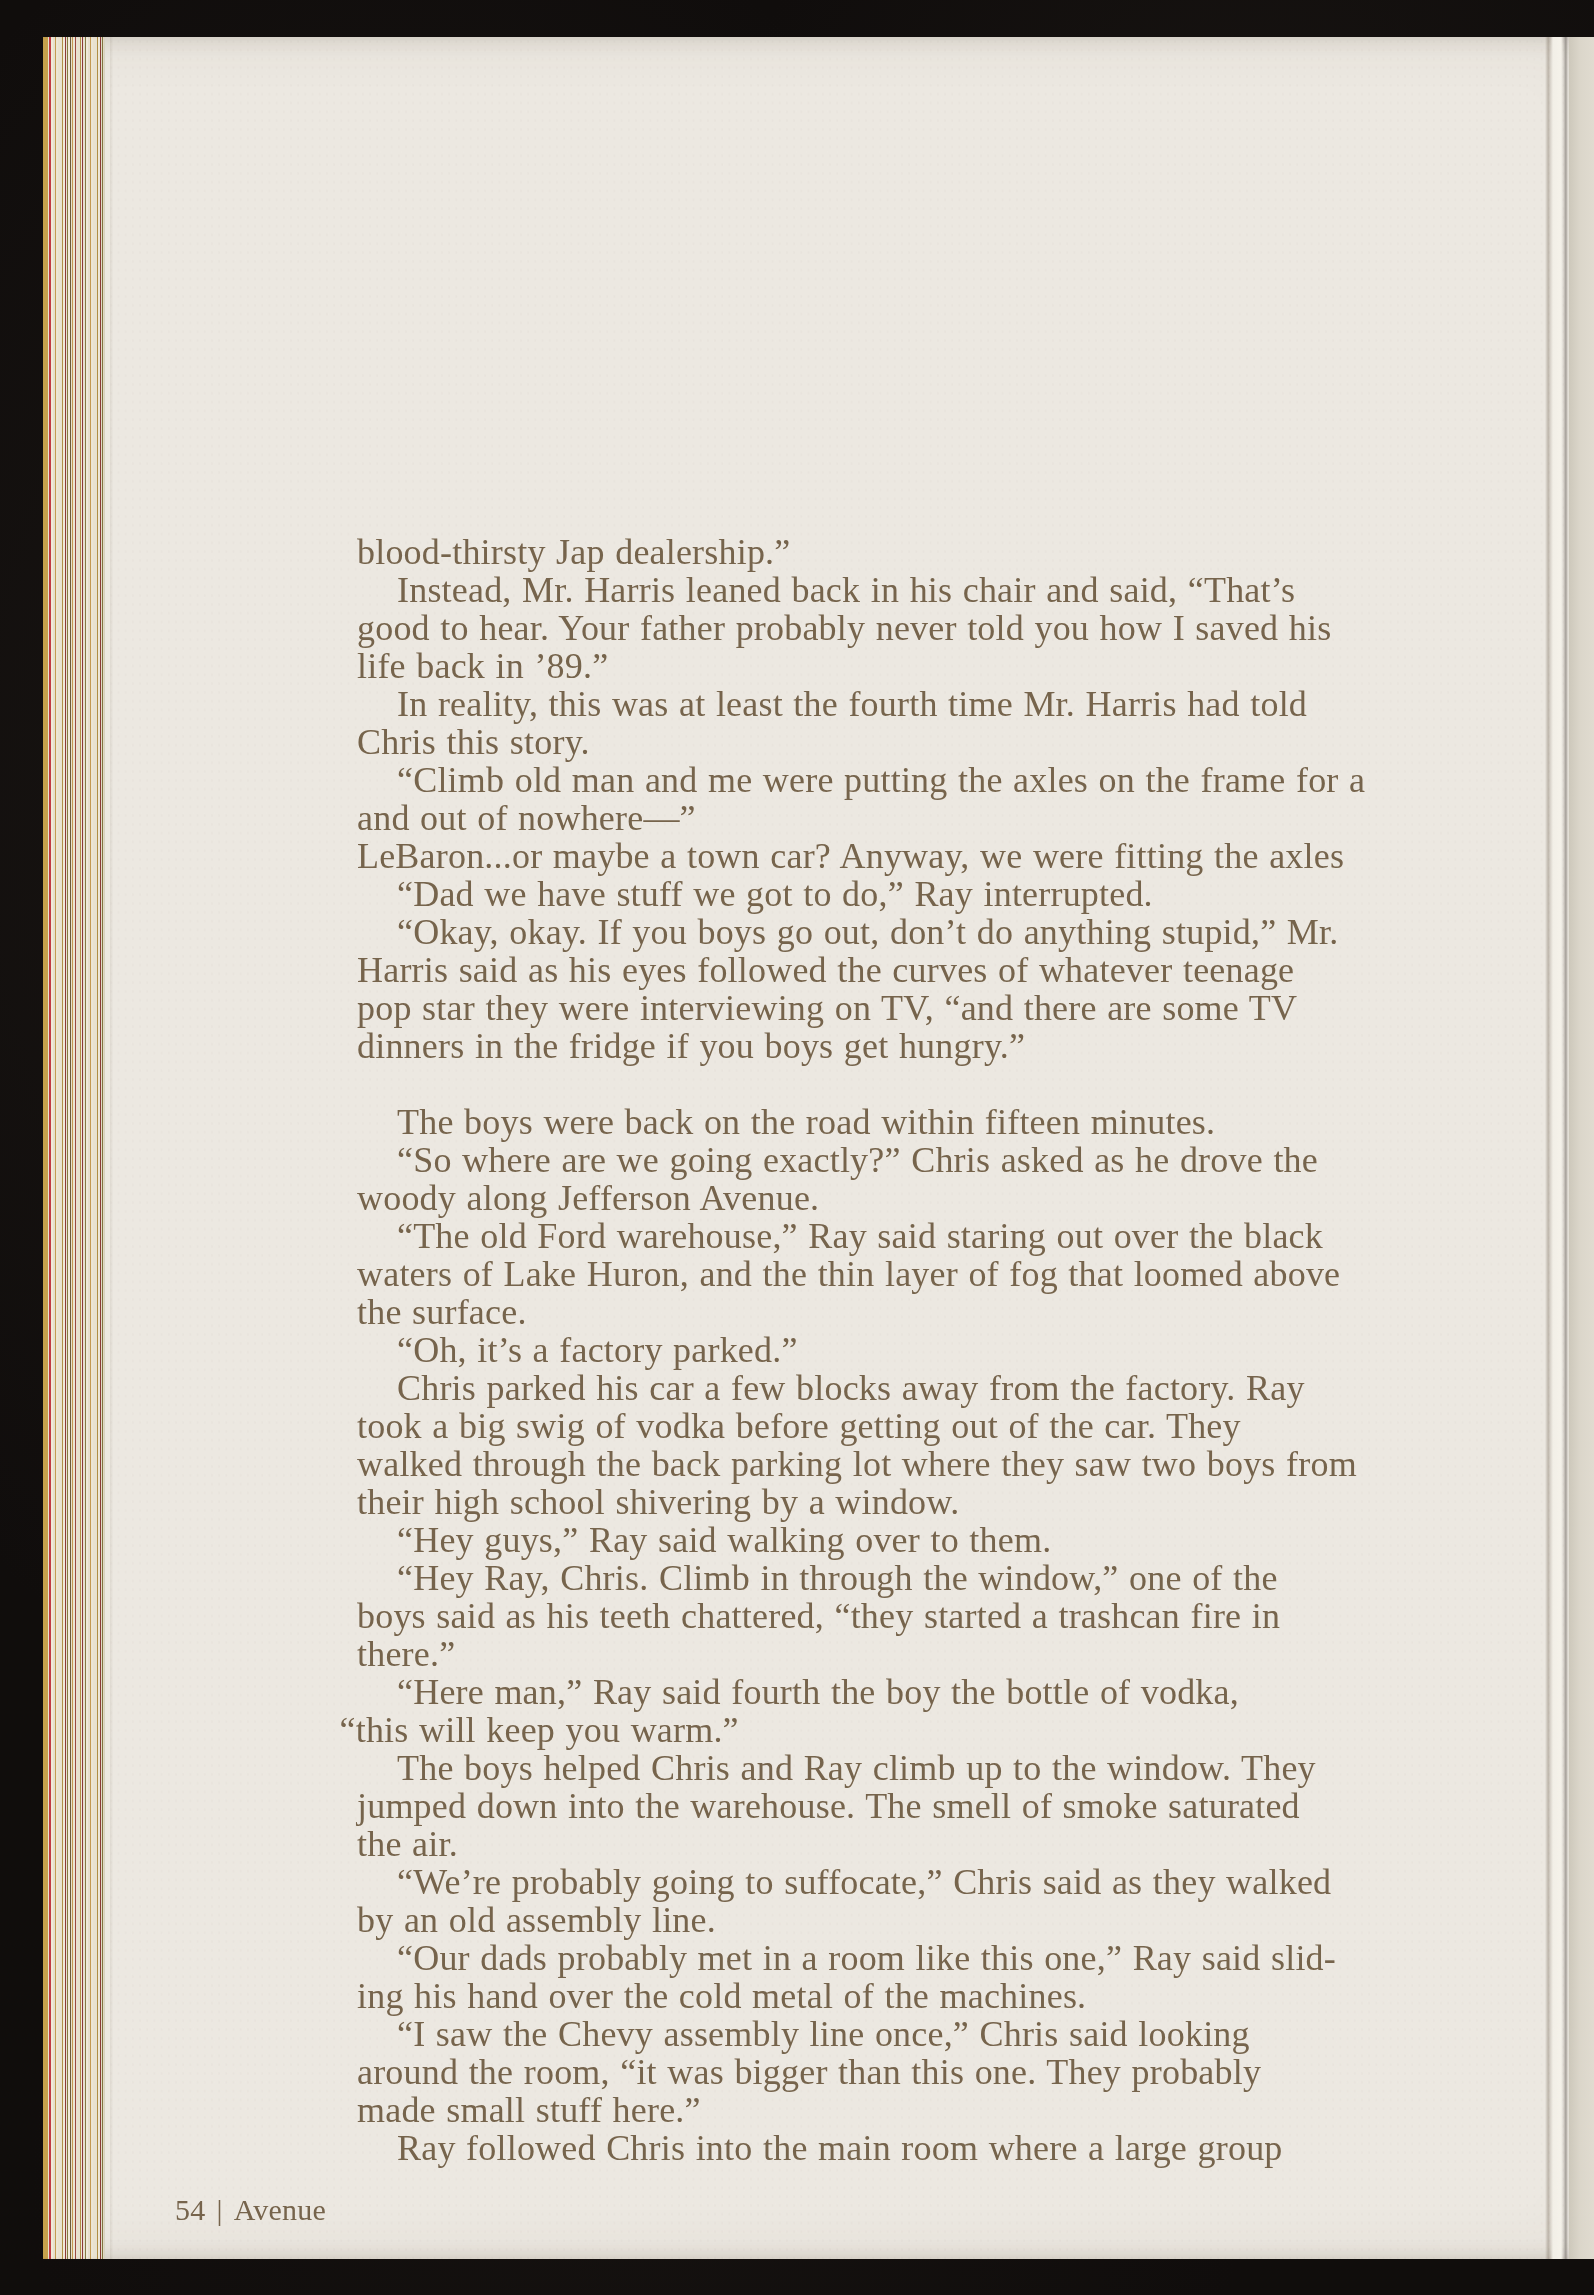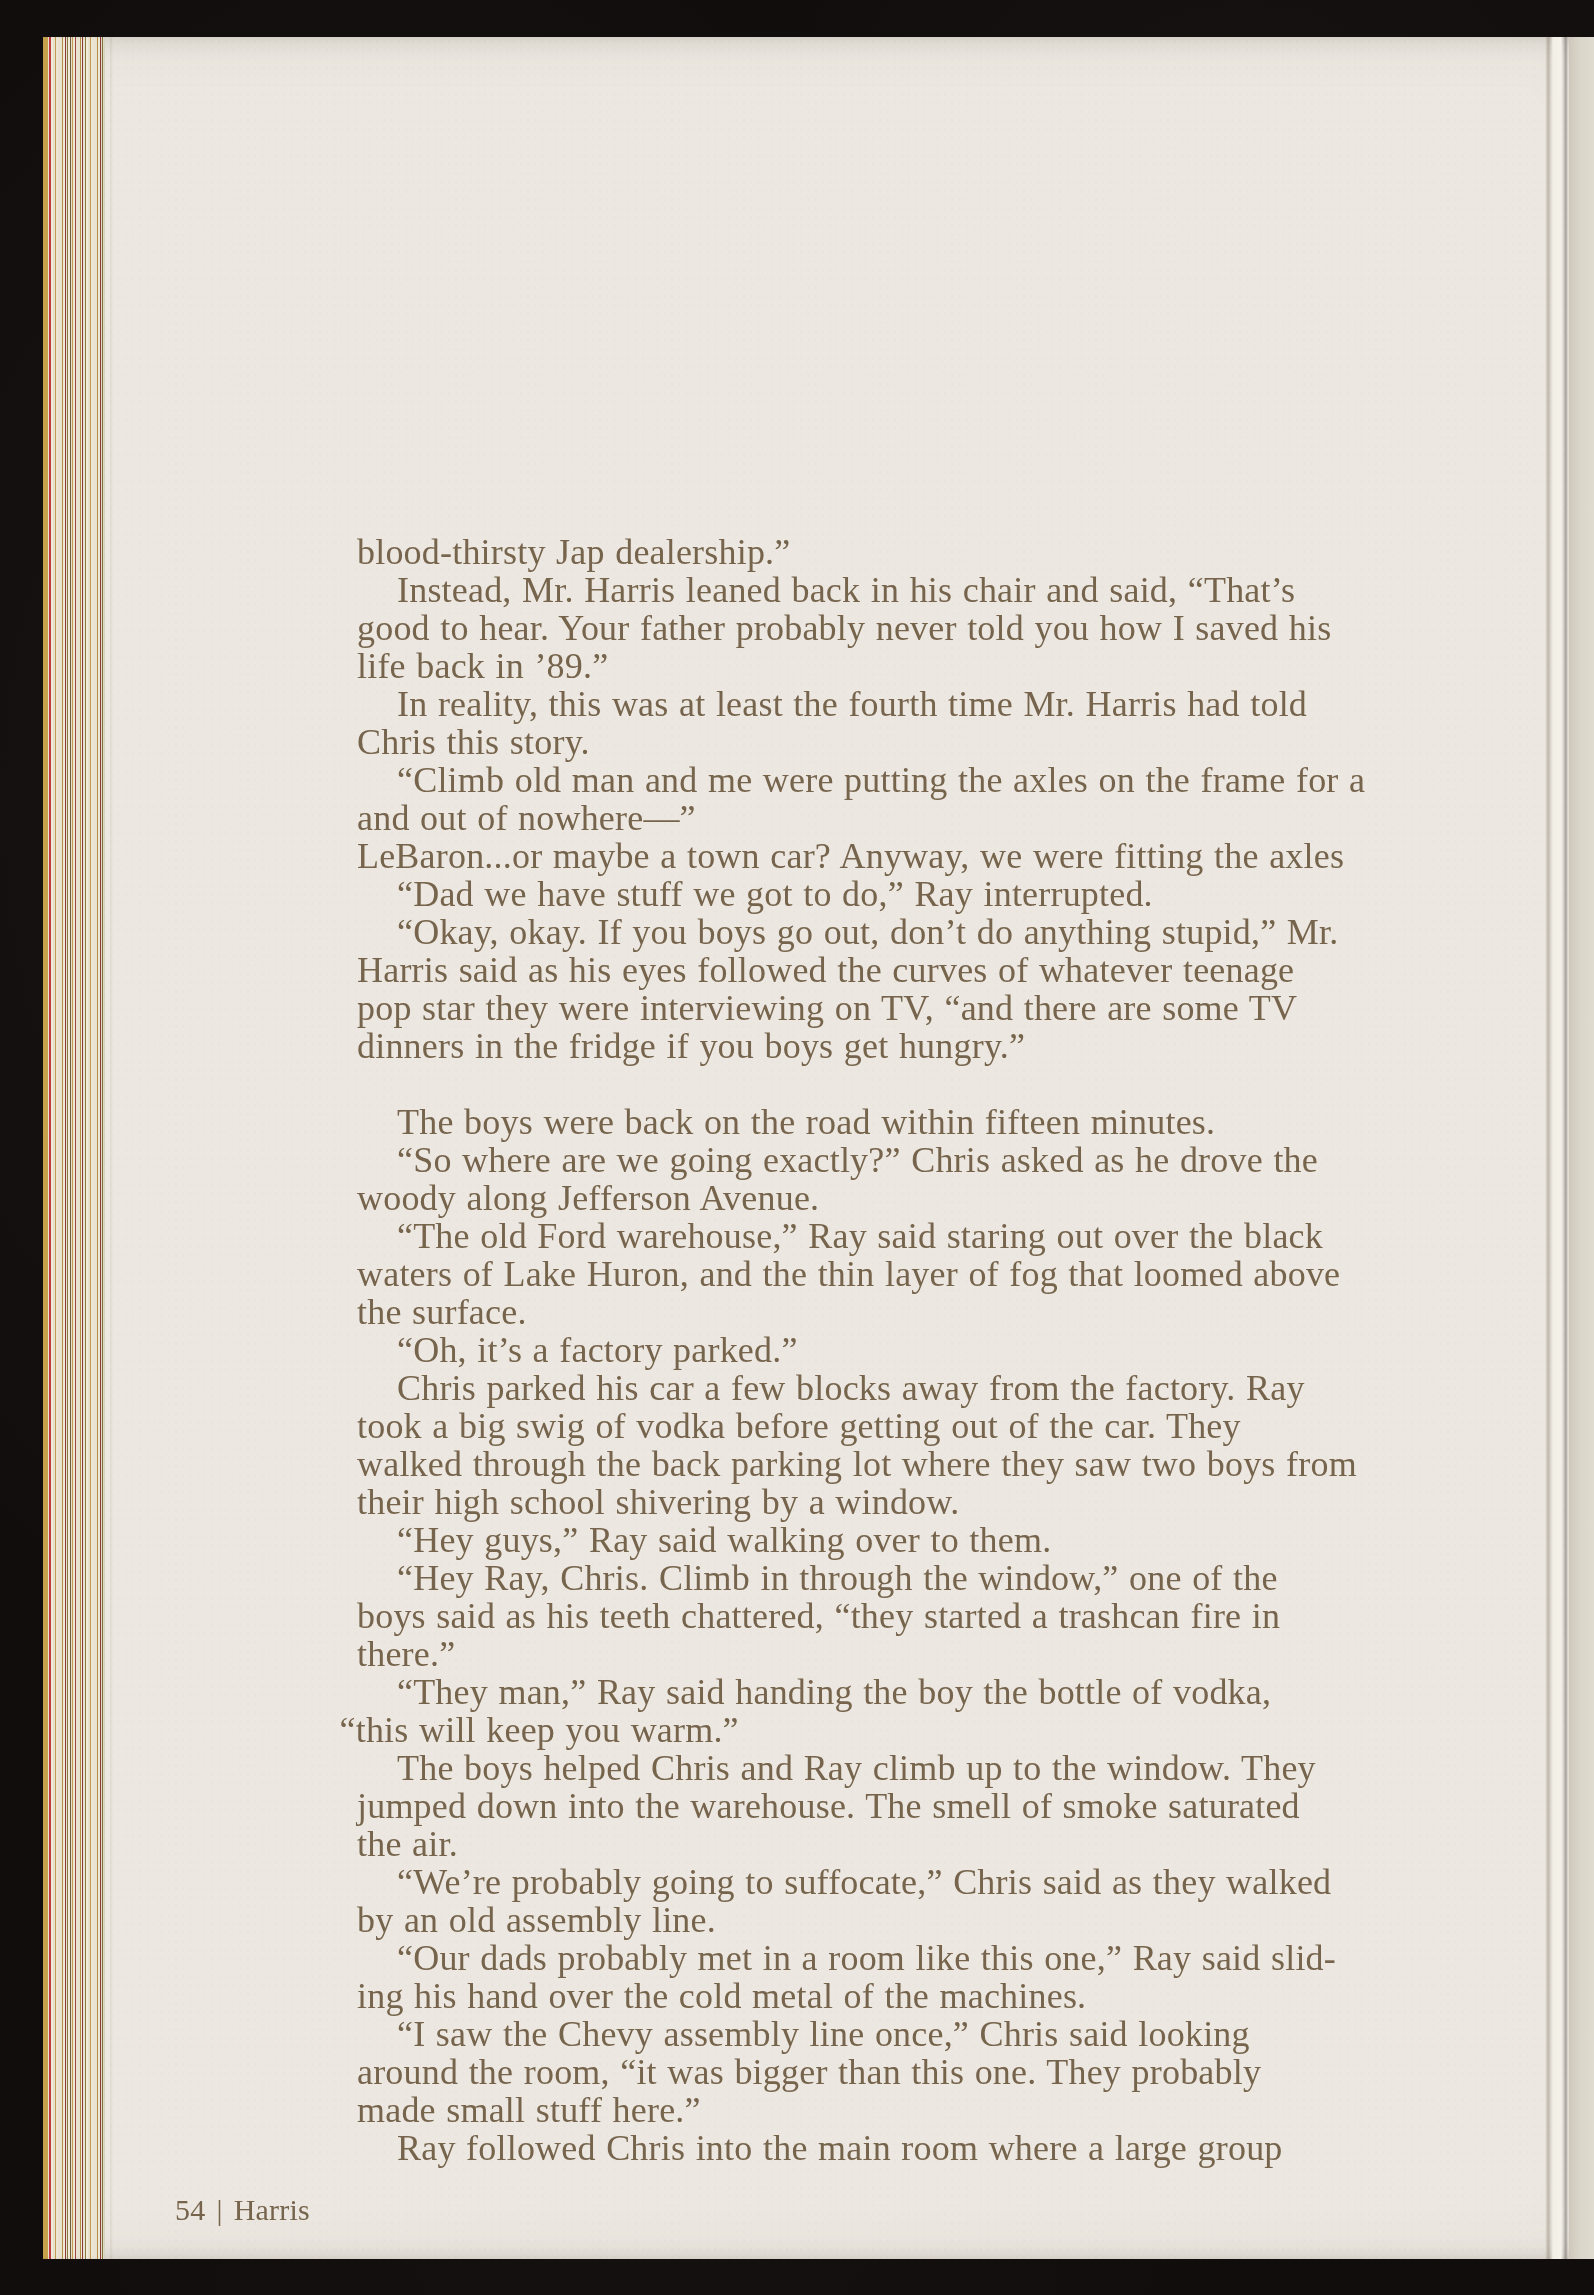--- a/index.html
+++ b/index.html
@@ -117,32 +117,32 @@
       <div class="line">the surface.</div>
       <div class="line indent">“Oh, it’s a factory parked.”</div>
       <div class="line indent">Chris parked his car a few blocks away from the factory. Ray</div>
       <div class="line">took a big swig of vodka before getting out of the car. They</div>
       <div class="line">walked through the back parking lot where they saw two boys from</div>
       <div class="line">their high school shivering by a window.</div>
       <div class="line indent">“Hey guys,” Ray said walking over to them.</div>
       <div class="line indent">“Hey Ray, Chris. Climb in through the window,” one of the</div>
       <div class="line">boys said as his teeth chattered, “they started a trashcan fire in</div>
       <div class="line">there.”</div>
-      <div class="line indent">“They man,” Ray said handing the boy the bottle of vodka,</div>
+      <div class="line indent">“Here man,” Ray said fourth the boy the bottle of vodka,</div>
       <div class="line outdent">“this will keep you warm.”</div>
       <div class="line indent">The boys helped Chris and Ray climb up to the window. They</div>
       <div class="line">jumped down into the warehouse. The smell of smoke saturated</div>
       <div class="line">the air.</div>
       <div class="line indent">“We’re probably going to suffocate,” Chris said as they walked</div>
       <div class="line">by an old assembly line.</div>
       <div class="line indent">“Our dads probably met in a room like this one,” Ray said slid-</div>
       <div class="line">ing his hand over the cold metal of the machines.</div>
       <div class="line indent">“I saw the Chevy assembly line once,” Chris said looking</div>
       <div class="line">around the room, “it was bigger than this one. They probably</div>
       <div class="line">made small stuff here.”</div>
       <div class="line indent">Ray followed Chris into the main room where a large group</div>
     </div>
 
   <div class="footer">
-    <span>54</span><span class="divider">|</span><span>Harris</span>
+    <span>54</span><span class="divider">|</span><span>Avenue</span>
   </div>
 </div>
 
 
 </body></html>

